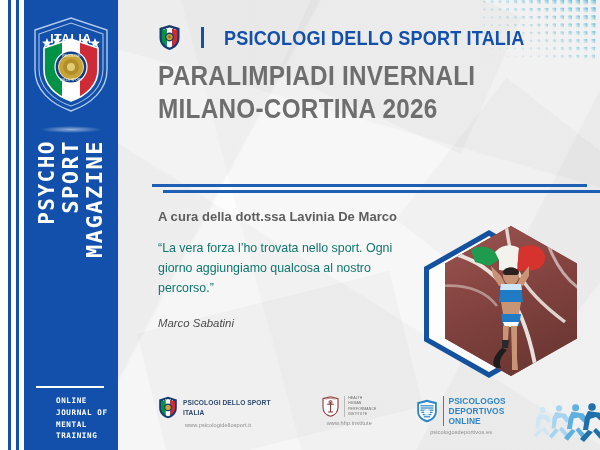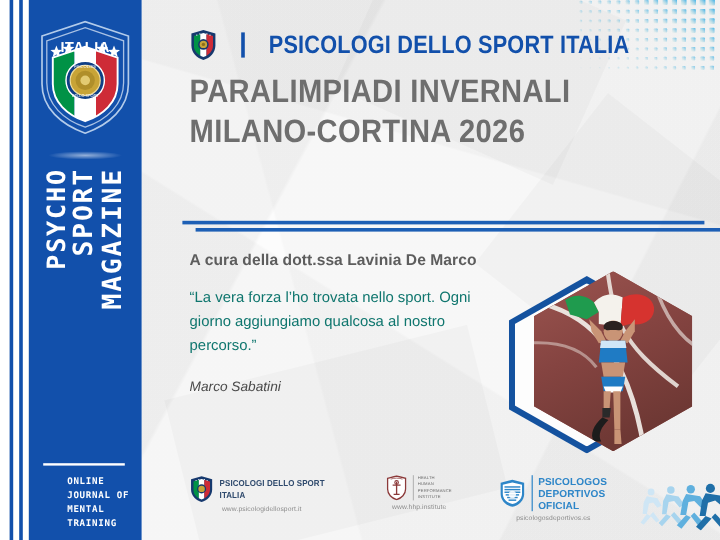--- a/index.html
+++ b/index.html
@@ -588,21 +588,21 @@
             <rect x="4.4" y="8.4" width="13.2" height="1.2"></rect>
             <rect x="4.4" y="10.6" width="13.2" height="1.2"></rect>
             <rect x="5.4" y="12.8" width="11.2" height="1.2"></rect>
             <rect x="6.6" y="15" width="8.8" height="1.2"></rect>
             <rect x="7.8" y="17.2" width="6.4" height="1.2"></rect>
           </g>
           <circle cx="11" cy="13" r="3" fill="#ffffff" opacity="0.85"></circle>
         </svg>
         <div class="esp-name" style="white-space:pre-line;">PSICOLOGOS
 DEPORTIVOS
-OFICIAL</div>
+ONLINE</div>
       </div>
       <div class="logo-url">psicologosdeportivos.es</div>
     </div>
 
     <div class="logo-block b4">
       <svg width="82" height="44" viewBox="0 0 82 44">
         <g>
 
           <g fill="#cfe6f5" transform="translate(0,4) scale(0.88)">
             <circle cx="12" cy="9" r="3.2"></circle>

